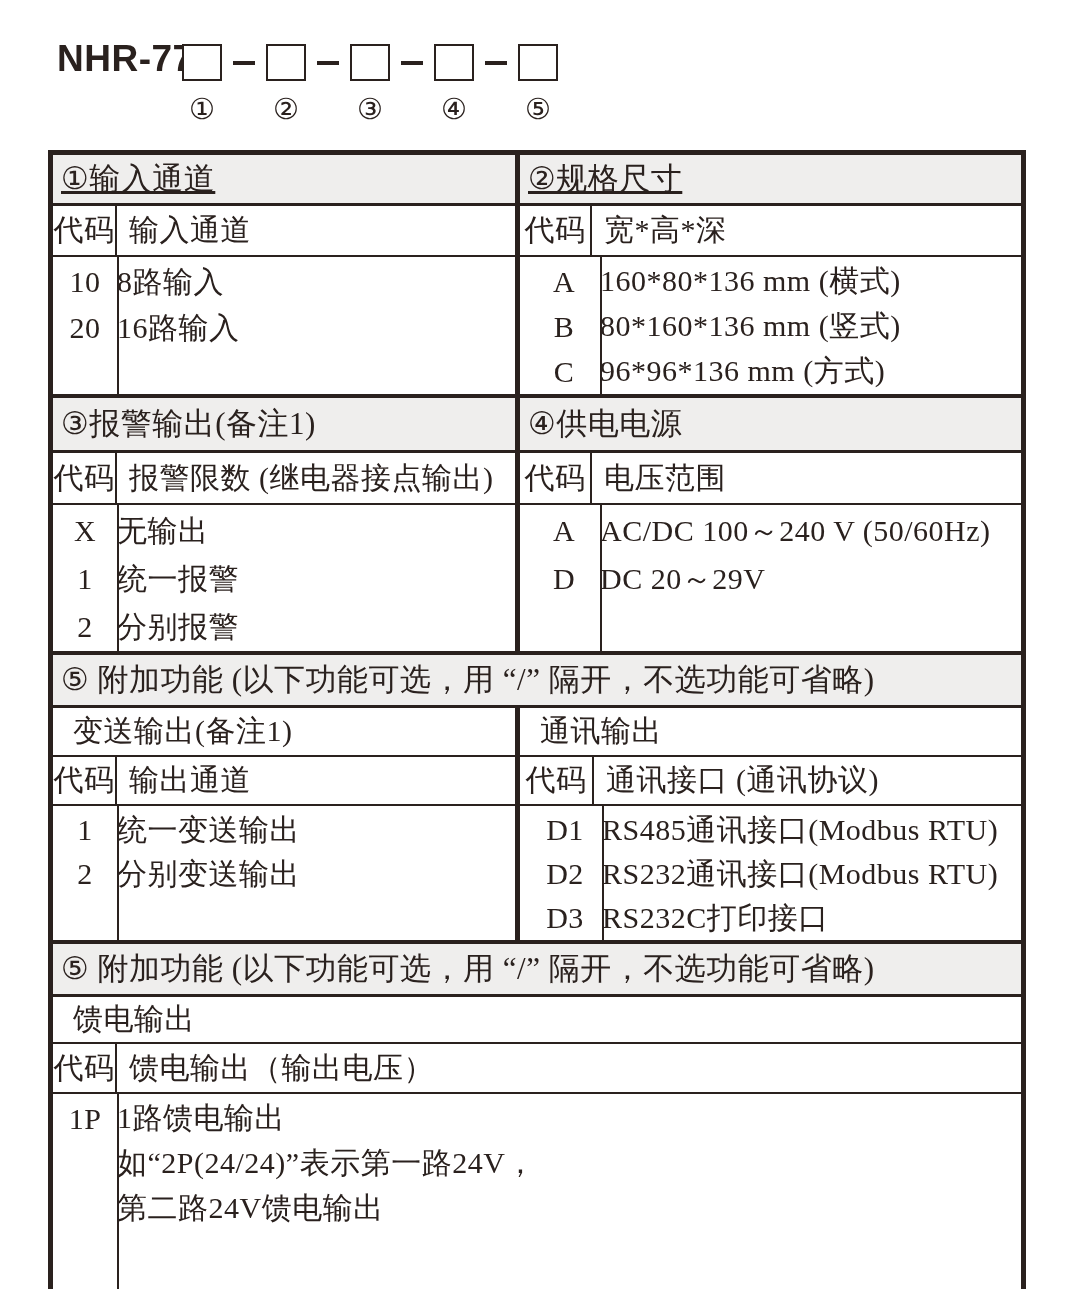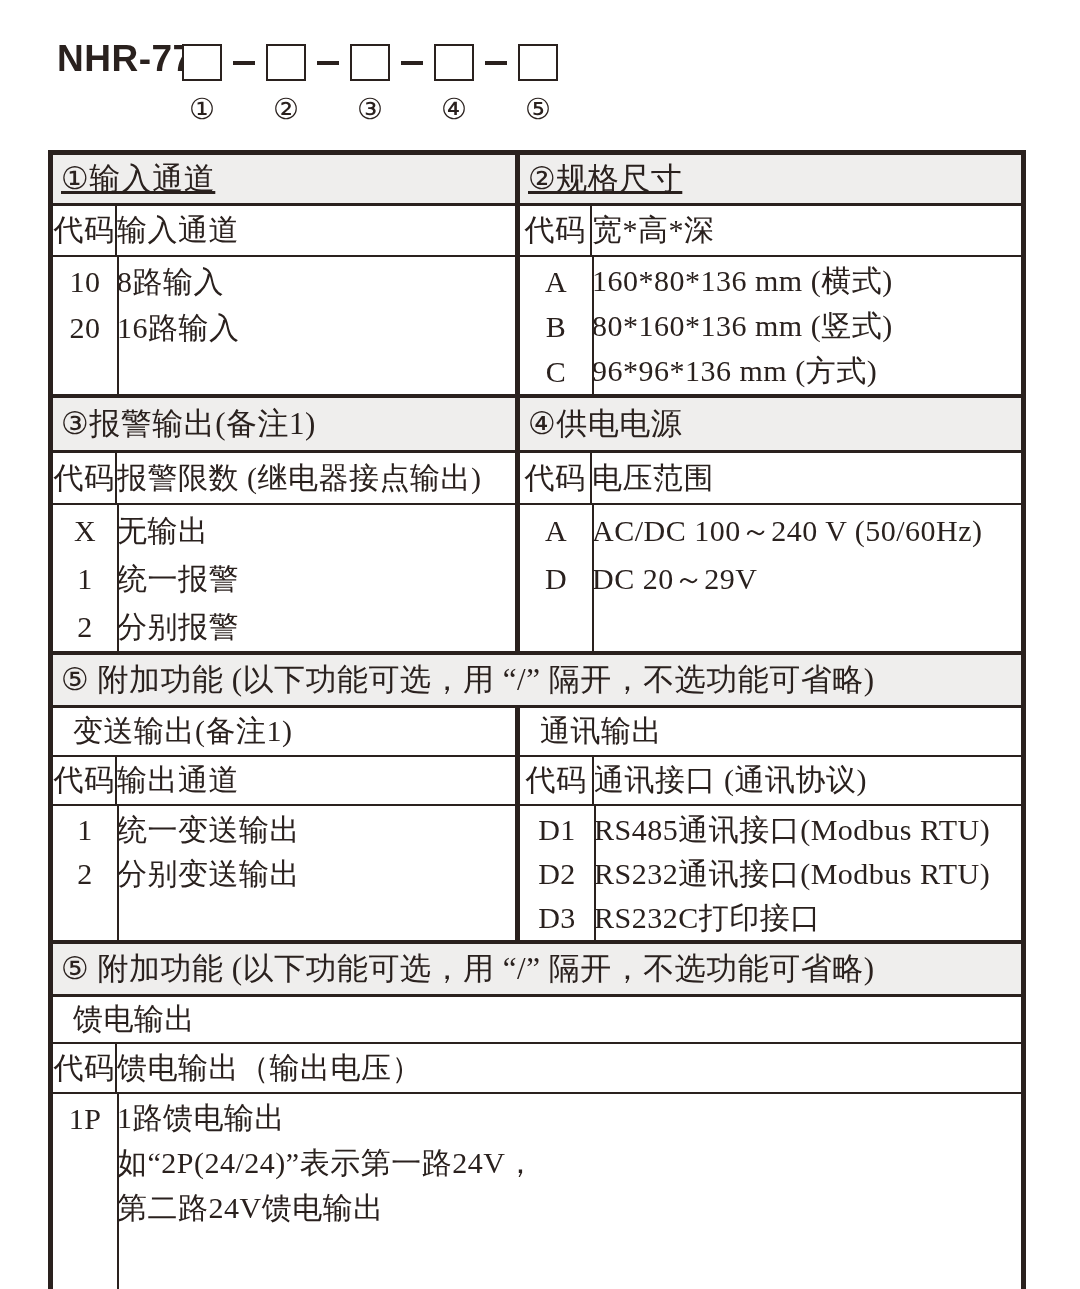--- a/index.html
+++ b/index.html
@@ -56,31 +56,31 @@
   .band-full {
     background: #efeeed; display: flex; align-items: center;
     padding-left: 8px; font-size: 31px; border-bottom: 3px solid #2a211e;
     white-space: nowrap; overflow: hidden;
   }
 
   .subhead-row { border-bottom: 2px solid #2a211e; }
   .subtitle-row { border-bottom: 2px solid #2a211e; }
   .subtitle-cell { display: flex; align-items: center; padding-left: 20px; white-space: nowrap; overflow: hidden; }
 
-  .kv { display: flex; align-items: stretch; }
+  .kv { display: flex; align-items: stretch; gap: 12px; }
   .kv .code {
     flex: none; display: flex; align-items: center; justify-content: center;
     text-align: center; border-right: 2px solid #2a211e;
   }
   .kv .desc { display: flex; align-items: center; padding-left: 0; white-space: nowrap; overflow: hidden; }
   .cw64 > .code, .cw64 > .vline-col { width: 64px; }
   .cw72 > .code { width: 72px; }
   .cw74 > .code { width: 74px; }
 
-  .data-area { position: relative; border-bottom: 4px solid #2a211e; }
+  .data-area { position: relative; border-bottom: 4px solid #2a211e; gap: 8px; }
   .data-area.last { border-bottom: none; }
   .half { position: relative; padding-top: 2px; }
   .vline { position: absolute; top: 0; bottom: 0; width: 2px; background: #2a211e; }
   .vl64 { left: 64px; } .vl72 { left: 72px; } .vl74 { left: 74px; }
   .drow { display: flex; align-items: center; }
   .drow .code { flex: none; text-align: center; }
   .c64 .code { width: 64px; } .c72 .code { width: 72px; } .c74 .code { width: 74px; }
   .drow .desc { padding-left: 0; white-space: nowrap; overflow: hidden; }
 
   .h48 { height: 48px; text-decoration: underline; } .h49 { height: 49px; } .h52 { height: 52px; }

